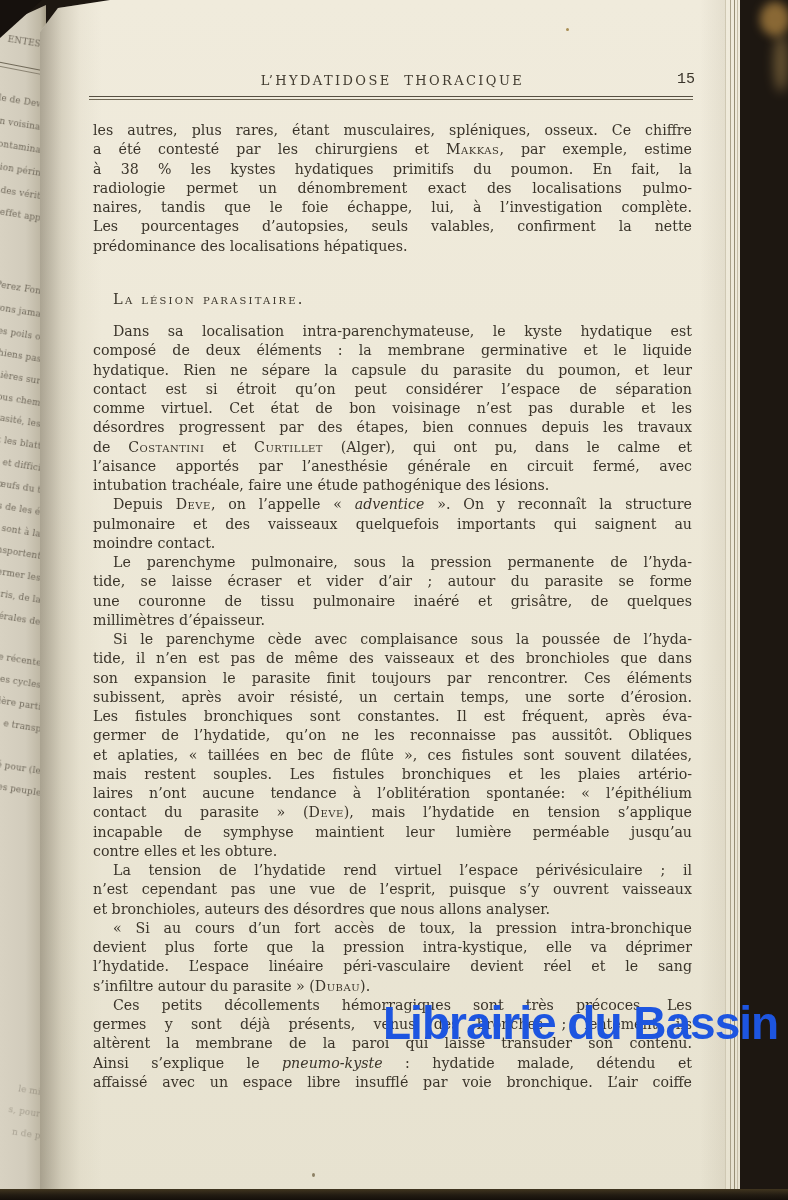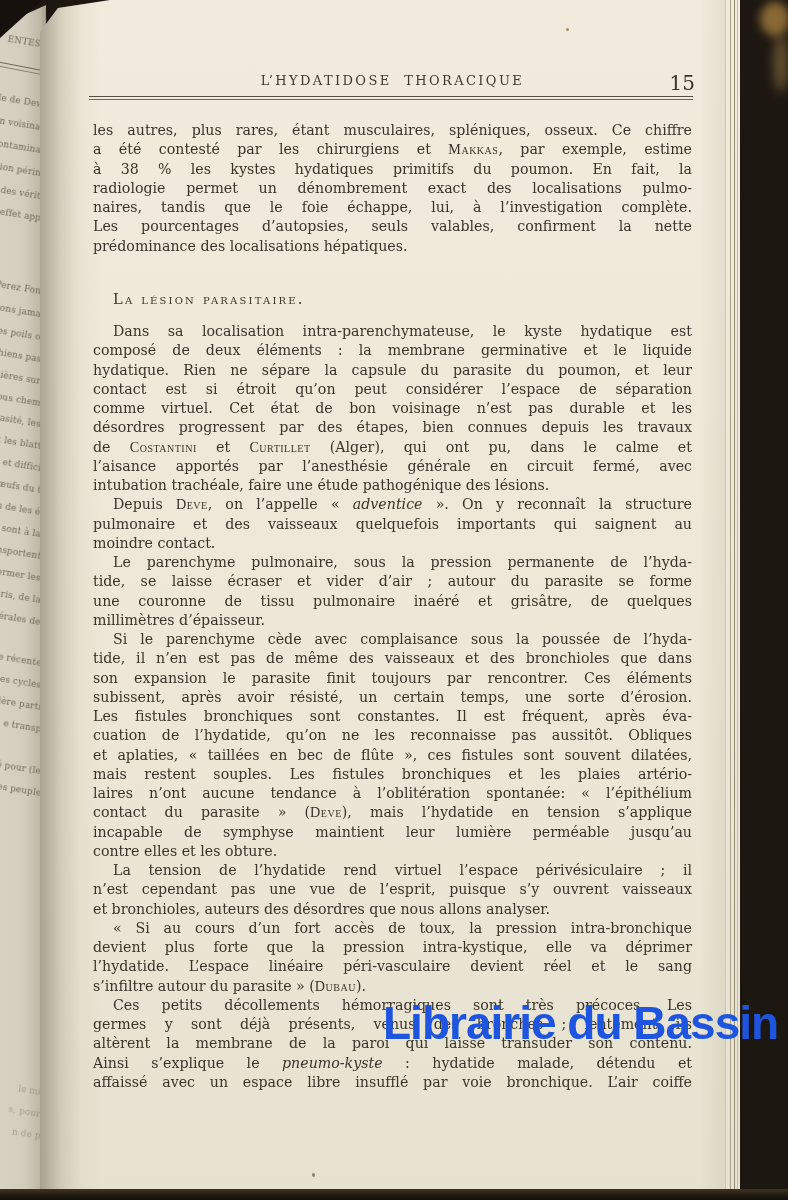--- a/index.html
+++ b/index.html
@@ -26,33 +26,33 @@
   .gutter-shade{position:absolute;left:0;top:0;bottom:0;width:62px;
     background:linear-gradient(90deg,rgba(104,95,76,.50) 0%,rgba(150,141,118,.28) 35%,rgba(190,182,158,.12) 65%,rgba(0,0,0,0) 100%);}
   .right-shade{position:absolute;right:14px;top:0;bottom:0;width:26px;
     background:linear-gradient(90deg,rgba(0,0,0,0) 0%,rgba(120,108,82,.10) 100%);}
   .edge-line{position:absolute;top:0;bottom:0;width:1px;}
 
   
   .page-header{position:absolute;left:53px;top:73px;width:599px;height:20px;}
   .running-title{display:block;text-align:center;font-size:13px;letter-spacing:2.4px;
     color:#423c30;word-spacing:6px;}
-  .page-number{position:absolute;right:-3px;top:-2px;font-size:20px;color:#3a342a;}
+  .page-number{position:absolute;right:-3px;top:-2px;font-size:15px;color:#3a342a;font-family:Liberation Mono, monospace;}
   .header-rule{position:absolute;left:49px;top:96px;width:604px;}
   .header-rule .r1{height:0;border-top:1.8px solid #554e41;}
   .header-rule .r2{height:0;margin-top:2px;border-top:1px solid#6d6654;}
 
   
   .text-block{position:absolute;left:53px;top:121px;width:599px;
     font-size:14.2px;line-height:19.25px;color:#3a342a;}
   .para{margin:0;}
   .line{text-align:justify;text-align-last:justify;min-height:19.25px;}
   .line.end{text-align-last:left;}
   .line.ind{padding-left:20px;}
-  .sc{font-variant:small-caps;letter-spacing:.5px;font-family:Liberation Serif, serif;}
+  .sc{font-variant:small-caps;letter-spacing:.5px;}
   .it{font-style:italic;}
   .section-heading{margin:33px 0 14px 0;padding-left:20px;
     font-variant:small-caps;letter-spacing:2.2px;font-size:14.6px;color:#3a342a;}
 
   
   .corner-dark{position:absolute;left:0;top:0;width:42px;height:38px;
     background:#16110d;clip-path:polygon(0 0,100% 0,0 100%);}
   .bottom-dark{position:absolute;left:0;bottom:0;width:788px;height:11px;
     background:linear-gradient(180deg,#40351f 0%,#221b12 55%,#140f0a 100%);}
   .stain-a{position:absolute;left:760px;top:2px;width:30px;height:34px;border-radius:50%;
@@ -162,21 +162,21 @@
           <div class="line">tide, se laisse écraser et vider d’air ; autour du parasite se forme</div>
           <div class="line">une couronne de tissu pulmonaire inaéré et grisâtre, de quelques</div>
           <div class="line end">millimètres d’épaisseur.</div>
         </div>
         <div class="para">
           <div class="line ind">Si le parenchyme cède avec complaisance sous la poussée de l’hyda-</div>
           <div class="line">tide, il n’en est pas de même des vaisseaux et des bronchioles que dans</div>
           <div class="line">son expansion le parasite finit toujours par rencontrer. Ces éléments</div>
           <div class="line">subissent, après avoir résisté, un certain temps, une sorte d’érosion.</div>
           <div class="line">Les fistules bronchiques sont constantes. Il est fréquent, après éva-</div>
-          <div class="line">cuation de l’hydatide, qu’on ne les reconnaisse pas aussitôt. Obliques</div>
+          <div class="line">germer de l’hydatide, qu’on ne les reconnaisse pas aussitôt. Obliques</div>
           <div class="line">et aplaties, « taillées en bec de flûte », ces fistules sont souvent dilatées,</div>
           <div class="line">mais restent souples. Les fistules bronchiques et les plaies artério-</div>
           <div class="line">laires n’ont aucune tendance à l’oblitération spontanée: « l’épithélium</div>
           <div class="line">contact du parasite » (<span class="sc">Deve</span>), mais l’hydatide en tension s’applique</div>
           <div class="line">incapable de symphyse maintient leur lumière perméable jusqu’au</div>
           <div class="line end">contre elles et les obture.</div>
         </div>
         <div class="para">
           <div class="line ind">La tension de l’hydatide rend virtuel l’espace périvésiculaire ; il</div>
           <div class="line">n’est cependant pas une vue de l’esprit, puisque s’y ouvrent vaisseaux</div>

